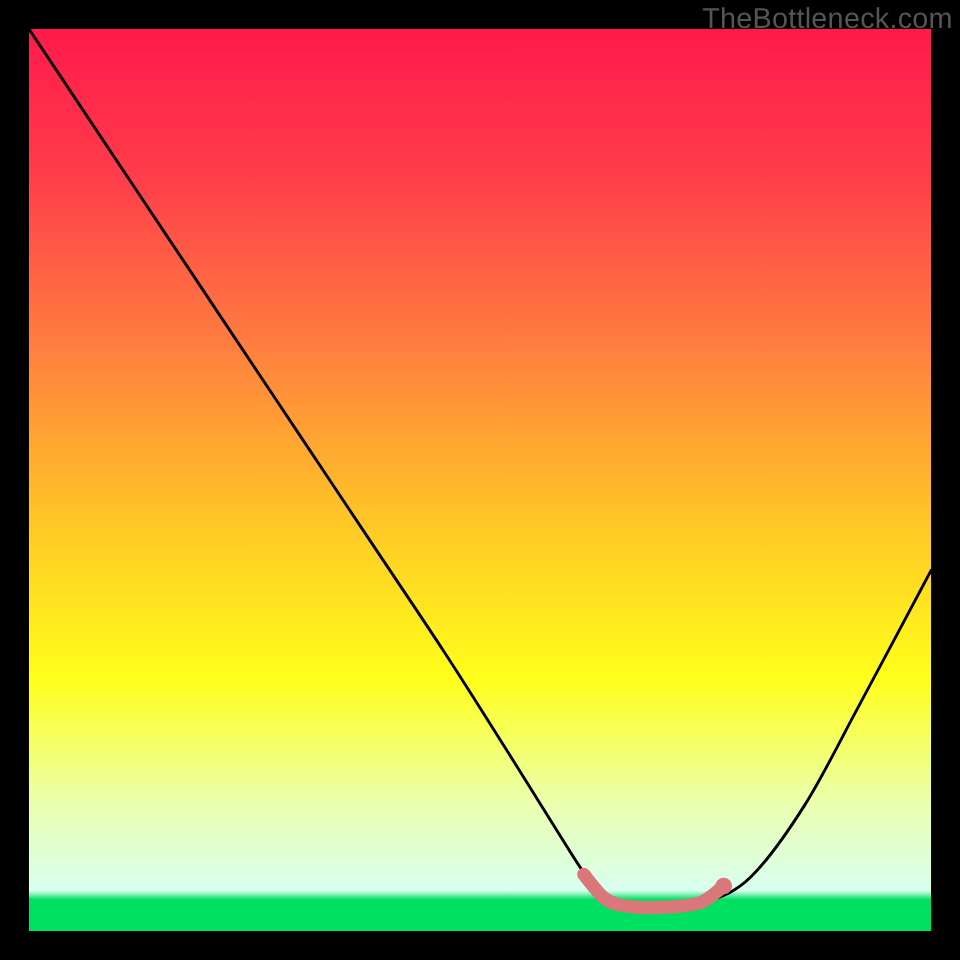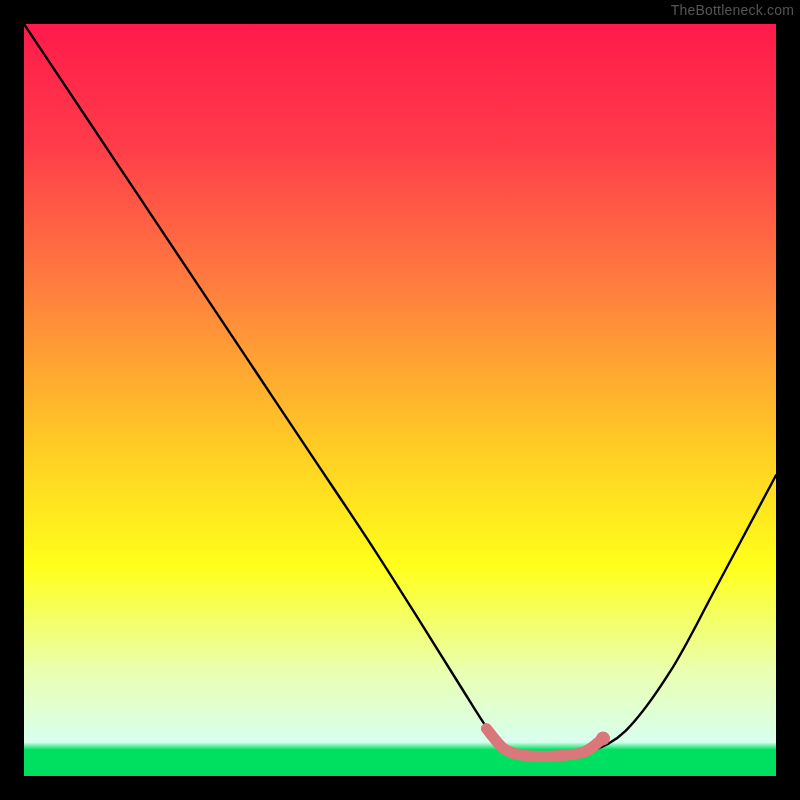--- a/index.html
+++ b/index.html
@@ -22,21 +22,21 @@
     left: 0;
     top: 0;
     width: 752px;
     height: 752px;
   }
   .watermark {
     position: absolute;
     top: 2px;
     right: 6px;
     font-family: Arial, Helvetica, sans-serif;
-    font-size: 14px;
+    font-size: 24px;
     font-weight: 500;
     color: #555555;
     letter-spacing: 0.2px;
   }
 </style>
 </head>
 <body>
 
 <div class="chart-container">
   <svg class="plot-area" viewBox="0 0 752 752" preserveAspectRatio="none">

